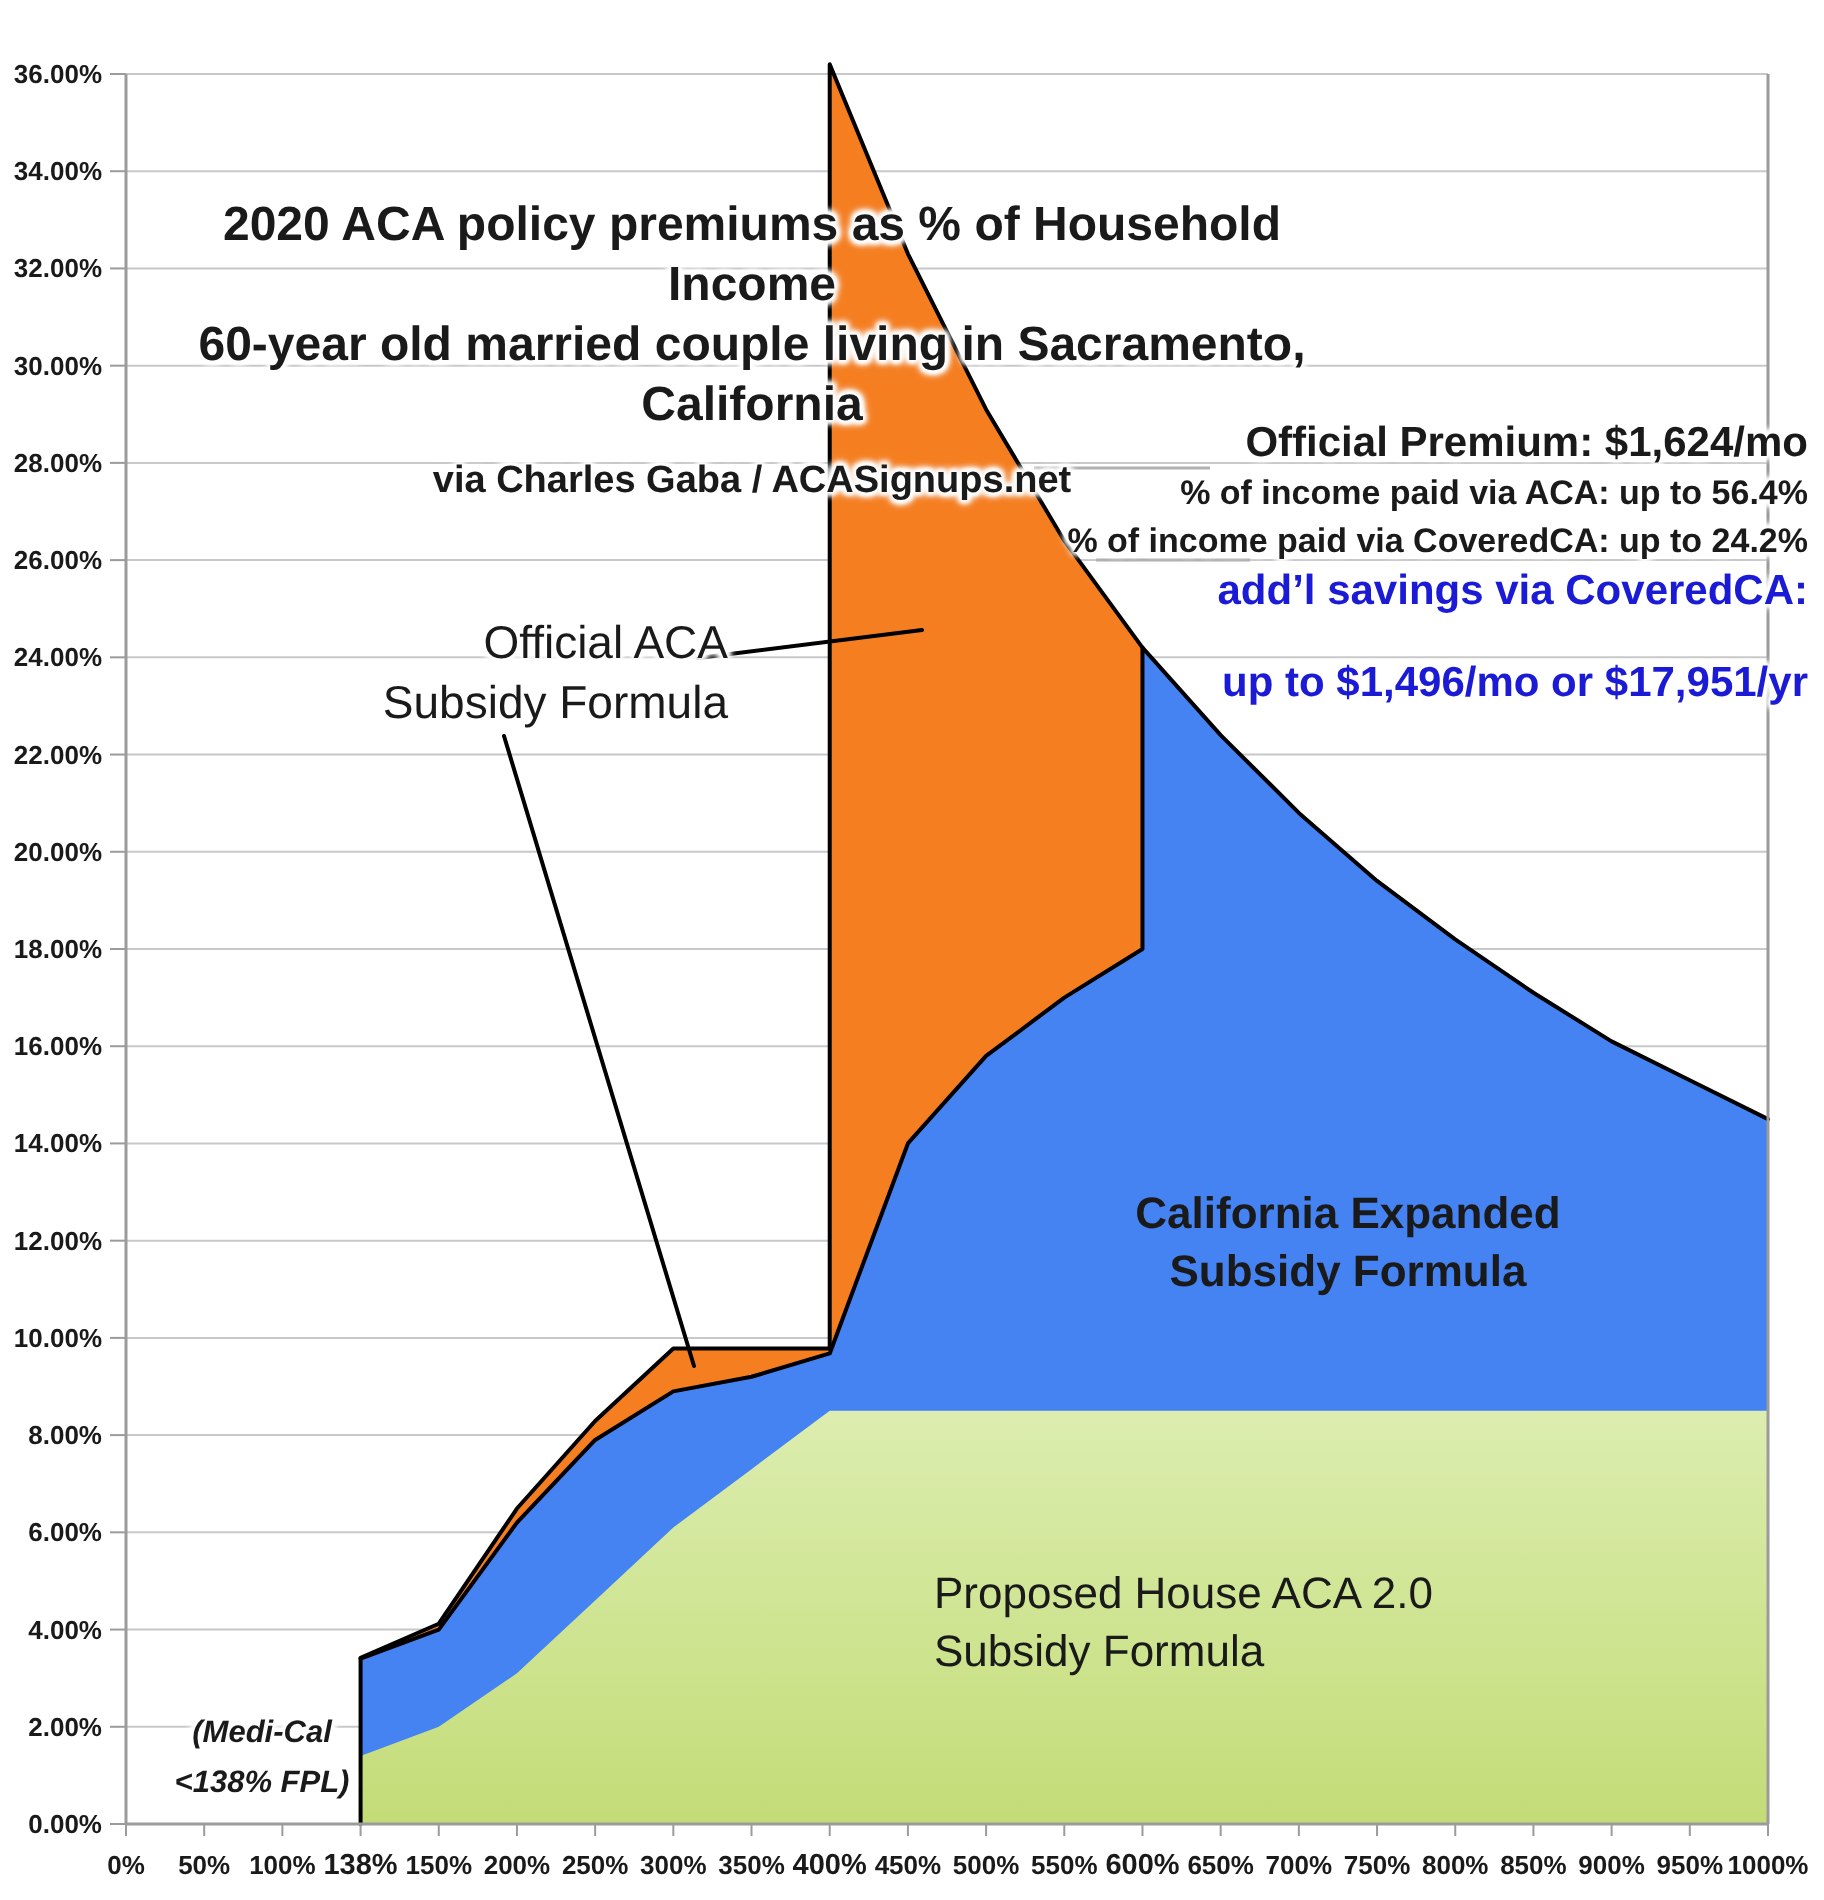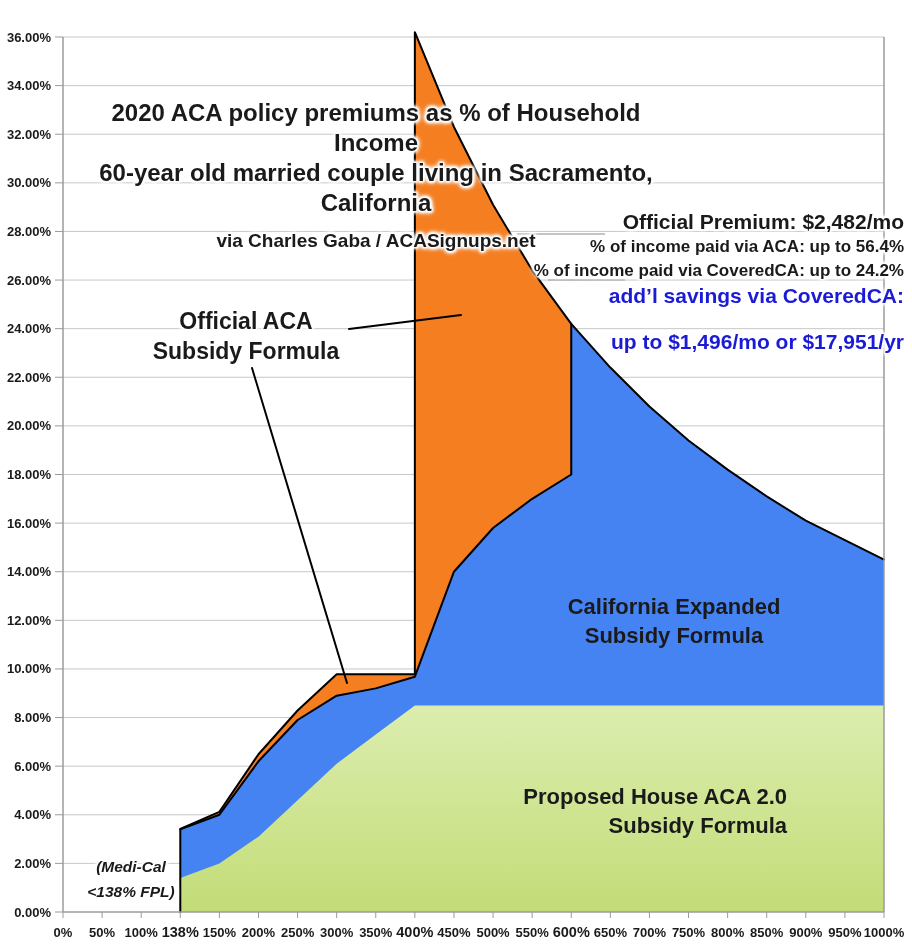--- a/index.html
+++ b/index.html
@@ -15,26 +15,26 @@
       0 0 5px #fff,0 0 5px #fff,0 0 6px #fff,0 0 6px #fff,
       1px 1px 2px #fff,-1px -1px 2px #fff,1px -1px 2px #fff,-1px 1px 2px #fff;
   }
   .title-block{left:70px;top:74px;width:612px;text-align:center;margin-top:24px;}
   .title-line{font-size:24px;font-weight:bold;line-height:30px;letter-spacing:0;}
   .credit-line{font-size:19px;font-weight:bold;margin-top:12px;}
   .callout{right:8px;top:208px;text-align:right;}
   .callout .big{font-size:21px;font-weight:bold;line-height:27px;}
   .callout .small{font-size:17px;font-weight:bold;line-height:24px;}
   .callout .blue{font-size:21px;font-weight:bold;line-height:26px;}
-  .label-official{left:138px;top:306px;width:216px;text-align:center;
-    font-size:23px;font-weight:bold;line-height:30px;}
+  .label-official{left:148px;top:306px;width:216px;text-align:right;
+    font-size:23px;font-weight:normal;line-height:30px;}
   .label-california{left:554px;top:592px;width:240px;text-align:center;
     font-size:22px;font-weight:bold;line-height:29px;}
-  .label-house{left:467px;top:782px;width:320px;text-align:right;
-    font-size:22px;font-weight:bold;line-height:29px;}
+  .label-house{left:467px;top:782px;width:320px;text-align:left;
+    font-size:22px;font-weight:normal;line-height:29px;}
   .label-medical{left:59px;top:854px;width:144px;text-align:center;
     font-size:15.5px;font-weight:bold;font-style:italic;line-height:25px;}
 </style>
 </head>
 <body>
 
 <div class="stage">
 
   <svg id="plot" width="912" height="950" viewBox="0 0 912 950">
       <defs>
@@ -157,21 +157,21 @@
       <line x1="548" y1="280" x2="625" y2="280" stroke="#B0B0B0" stroke-width="1.5"></line>
     </svg>
 
   <div class="ovl title-block glow">
     <div class="title-line">2020 ACA policy premiums as % of Household Income</div>
     <div class="title-line">60-year old married couple living in Sacramento, California</div>
     <div class="credit-line">via Charles Gaba / ACASignups.net</div>
   </div>
 
   <div class="ovl callout glow">
-    <div class="big">Official Premium: $2,482/mo</div>
+    <div class="big">Official Premium: $1,624/mo</div>
     <div class="small">% of income paid via ACA: up to 56.4%</div>
     <div class="small">% of income paid via CoveredCA: up to 24.2%</div>
     <div class="blue" style="color: rgb(27, 27, 214);">add’l savings via CoveredCA:</div>
     <div class="blue" style="color: rgb(27, 27, 214); margin-top: 20px;">up to $1,496/mo or $17,951/yr</div>
   </div>
 
   <div class="ovl label-official glow">
     <div>Official ACA</div>
     <div>Subsidy Formula</div>
   </div>

